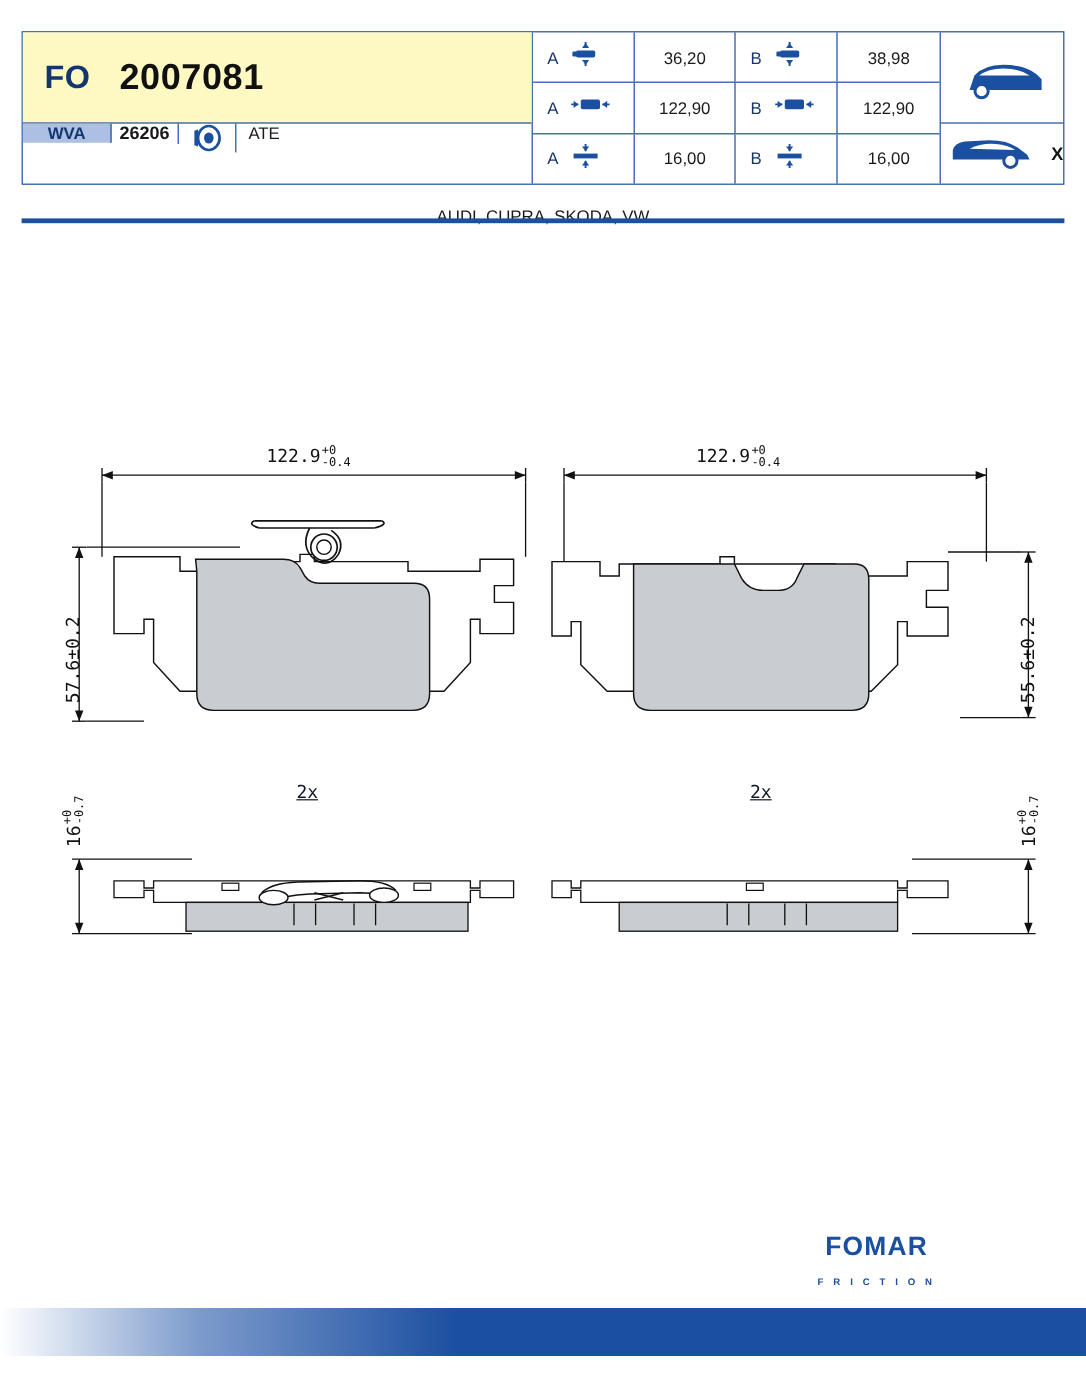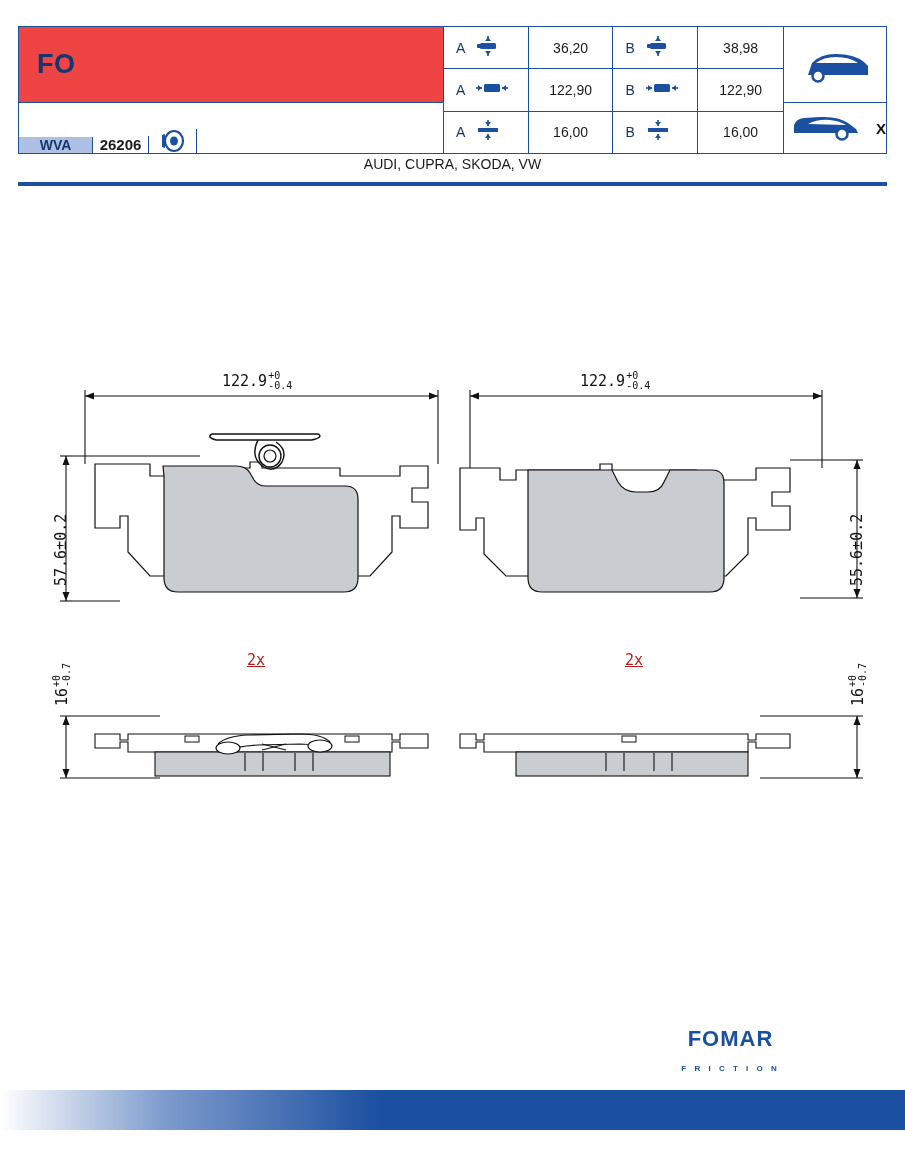--- a/index.html
+++ b/index.html
@@ -29,21 +29,21 @@
   }
   .hdr-left {
     width: 437px;
     display: flex;
     flex-direction: column;
     border-right: 1px solid #1b4fa0;
     box-sizing: border-box;
   }
   .hdr-brandrow {
     height: 76px;
-    background: #ef4444;
+    background: #fef9c3;
     display: flex;
     align-items: center;
     border-bottom: 1px solid #1b4fa0;
     box-sizing: border-box;
   }
   .brand-fo {
     font-size: 27px;
     font-weight: 700;
     color: #14366e;
     padding-left: 18px;
@@ -52,21 +52,21 @@
   .brand-code {
     font-size: 30px;
     font-weight: 700;
     color: #111;
     padding-left: 24px;
     letter-spacing: 0.5px;
   }
   .hdr-wvarow {
     height: 50px;
     display: flex;
-    align-items: flex-end;
+    align-items: flex-start;
   }
   .wva-label {
     width: 74px;
     background: #adc0e4;
     color: #14366e;
     font-size: 14px;
     font-weight: 700;
     display: flex;
     align-items: center;
     justify-content: center;
@@ -164,21 +164,21 @@
   }
   .x-mark {
     font-size: 15px;
     font-weight: 700;
     color: #111;
   }
 
   .applications {
     position: absolute;
     left: 18px;
-    top: 156px;
+    top: 172px;
     width: 869px;
     text-align: center;
     font-size: 14px;
     color: #1a1a1a;
   }
   .blue-rule {
     position: absolute;
     left: 18px;
     top: 182px;
     width: 869px;
@@ -210,21 +210,21 @@
     margin-left: 1px;
   }
   .vert-left {
     transform-origin: 0 0;
     transform: rotate(-90deg);
   }
   .twox {
     position: absolute;
     font-family: "DejaVu Sans Mono", monospace;
     font-size: 15px;
-    color: #b91c1c;
+    color: #0f172a;
     text-decoration: underline;
   }
 
   
   .footer-bar {
     position: absolute;
     left: 0;
     top: 1090px;
     width: 905px;
     height: 40px;
@@ -258,31 +258,33 @@
   }
 </style>
 </head>
 <body>
 
 <div class="header">
 
   <div class="hdr-left">
     <div class="hdr-brandrow">
       <span class="brand-fo">FO</span>
+      <span class="brand-code">2007081</span>
     </div>
     <div class="hdr-wvarow">
       <div class="wva-label">WVA</div>
       <div class="wva-num">26206</div>
       <div class="wva-icon">
         <svg width="28" height="24" viewBox="0 0 28 24" aria-hidden="true">
           <ellipse cx="15" cy="12" rx="9" ry="10" fill="none" stroke="#1b4fa0" stroke-width="2.2"></ellipse>
           <ellipse cx="15" cy="12" rx="4" ry="4.6" fill="#1b4fa0"></ellipse>
           <path d="M6 5 L3 6 L3 18 L6 19 Z" fill="#1b4fa0"></path>
         </svg>
       </div>
+      <div class="wva-maker">ATE</div>
     </div>
   </div>
 
   <div class="hdr-meas">
 
     <div class="meas-row">
       <div class="meas-cell-lbl">
         <span class="letter">A</span>
         <span>
           <svg width="26" height="22" viewBox="0 0 26 22" aria-hidden="true">

